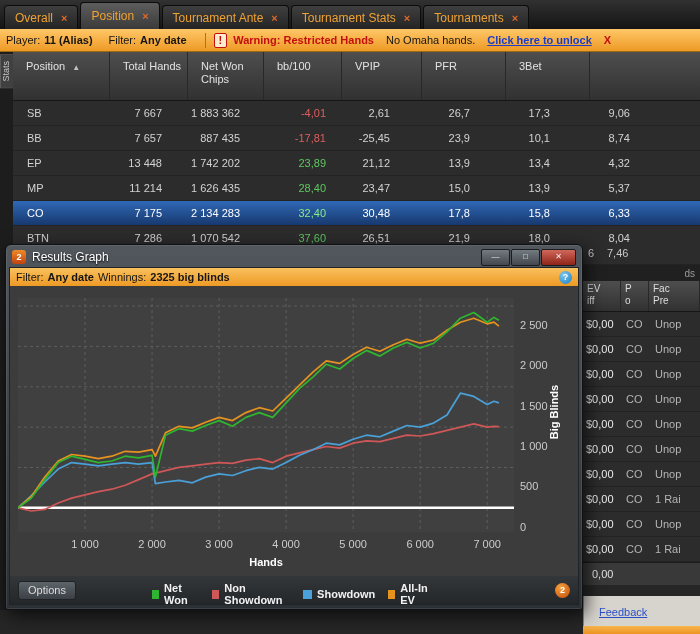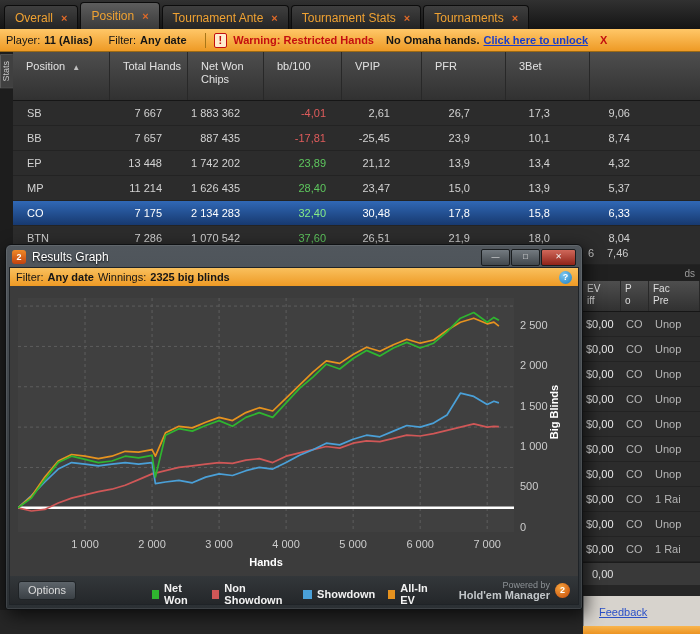--- a/index.html
+++ b/index.html
@@ -11,21 +11,21 @@
   .tab.active{height:27px;background:linear-gradient(#5d5d5d,#3a3a3a);}
   .tab-close{color:#e06a28;font-size:11px;font-weight:bold;}
 
   
   .filterbar{position:absolute;left:0;top:29px;width:700px;height:23px;background:linear-gradient(#ffc768,#ee9a25);border-bottom:1px solid #9c6a14;display:flex;align-items:center;font-size:11px;color:#151515;padding:8px 6px;box-sizing:border-box;white-space:nowrap;}
   .fb-label{margin-right:4px;}
   .fb-value{font-weight:bold;margin-right:16px;}
   .fb-divider{width:1px;height:15px;background:#a87718;margin:0 8px 0 2px;}
   .warn-icon{color:#c40f0f;font-weight:bold;border:1px solid #c40f0f;border-radius:2px;padding:0 4px;margin-right:6px;background:#ffeccd;font-size:11px;line-height:13px;}
   .warn-text{color:#c40f0f;font-weight:bold;margin-right:12px;}
-  .warn-detail{font-weight:bold;margin-right:4px;}
+  .warn-detail{font-weight:normal;margin-right:12px;}
   .unlock-link{color:#1b3ec8;font-weight:bold;text-decoration:underline;margin-right:12px;cursor:pointer;}
   .warn-close{color:#c40f0f;font-weight:bold;cursor:pointer;}
 
   
   .stats-rail{position:absolute;left:0;top:52px;width:13px;height:558px;background:#1d1d1d;}
   .stats-tab{position:absolute;left:0;top:2px;width:12px;padding:6px 0;background:#404040;border:1px solid #5c5c5c;border-left:none;color:#c8c8c8;font-size:9px;writing-mode:vertical-rl;transform:rotate(180deg);text-align:center;border-radius:0 0 2px 2px;}
 
   
   .stats-table{position:absolute;left:13px;top:52px;width:687px;}
   .thead{display:flex;height:48px;background:linear-gradient(#4e4e4e,#313131);border-bottom:1px solid #161616;}
@@ -369,23 +369,19 @@
             <div class="legend-item">
               <span class="legend-swatch" style="background: rgb(74, 160, 216);"></span>
               <span>Showdown</span>
             </div>
             <div class="legend-item">
               <span class="legend-swatch" style="background: rgb(230, 146, 30);"></span>
               <span>All-In EV</span>
             </div>
           </div>
         <div class="powered">
-          <div class="powered-text">
-            <div class="powered-by">Powered by</div>
-            <div class="brand">Hold'em Manager</div>
-          </div>
           <div class="brand-badge">2</div>
         </div>
       </div>
     </div>
   </div>
 
 </div>
 
 </body></html>

